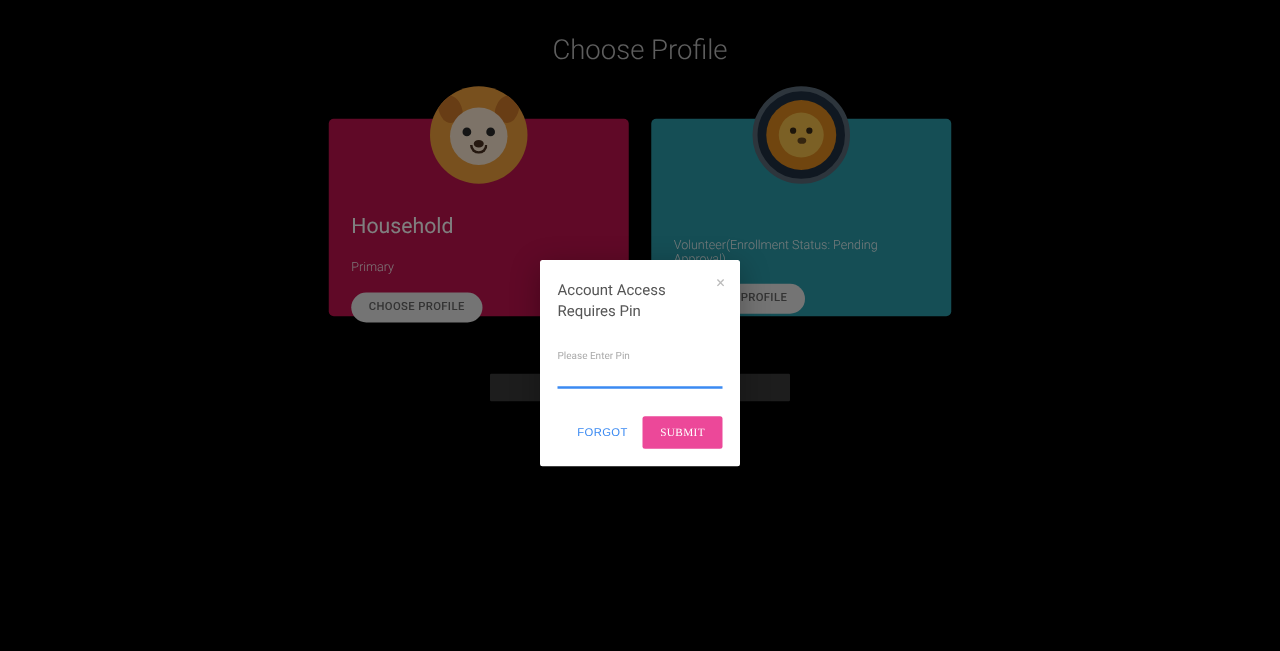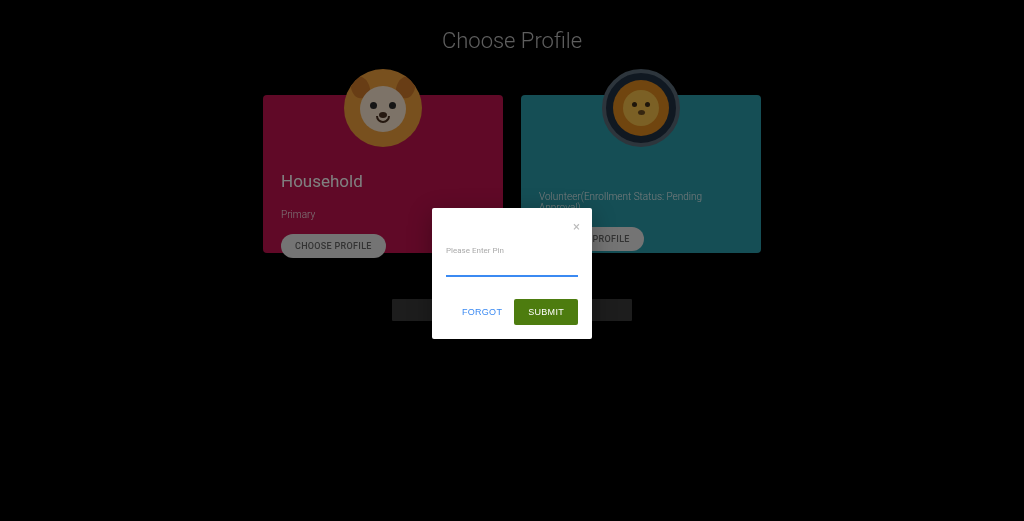--- a/index.html
+++ b/index.html
@@ -138,29 +138,30 @@
     .btn-cancel {
       color: #3b8af2;
       font-size: 9px;
       font-weight: 500;
       background: none;
       border: none;
       cursor: pointer;
       letter-spacing: 0.3px;
     }
     .btn-submit {
-      background: #4d7c0f;
+      background: #ec4899;
       color: #fff;
       font-size: 9px;
       font-weight: 500;
       border: none;
       padding: 8px 14px;
       border-radius: 2px;
       cursor: pointer;
       letter-spacing: 0.3px;
+      font-family: Liberation Serif, serif;
     }
     
     .face-deer {
       width: 60px; height: 60px; position: relative;
     }
     .face-deer .head { width: 46px; height: 46px; background:#fbe7d0; border-radius:50%; position:absolute; left:7px; top:8px;}
     .face-deer .ear-l,.face-deer .ear-r{ width:18px;height:22px;background:#d17a2a;border-radius:50% 50% 40% 40%; position:absolute; top:-2px;}
     .face-deer .ear-l{left:-2px; transform:rotate(-25deg);}
     .face-deer .ear-r{right:-2px; transform:rotate(25deg);}
     .face-deer .eye-l,.face-deer .eye-r{width:7px;height:7px;background:#2b2b2b;border-radius:50%;position:absolute;top:24px;}
@@ -213,19 +214,20 @@
     <div class="card-btn">CHOOSE PROFILE</div>
   </div>
 </div>
 
 <div class="bottom-bar"></div>
 
 <div class="overlay"></div>
 
 <div class="modal">
   <span class="modal-close">×</span>
+  <div class="modal-title">Account Access Requires Pin</div>
   <div class="modal-label">Please Enter Pin</div>
   <input class="modal-input" type="password" autofocus="" value="" style="">
   <div class="modal-actions">
     <button class="btn-cancel">FORGOT</button>
     <button class="btn-submit">SUBMIT</button>
   </div>
 </div>
 
 </body></html>

